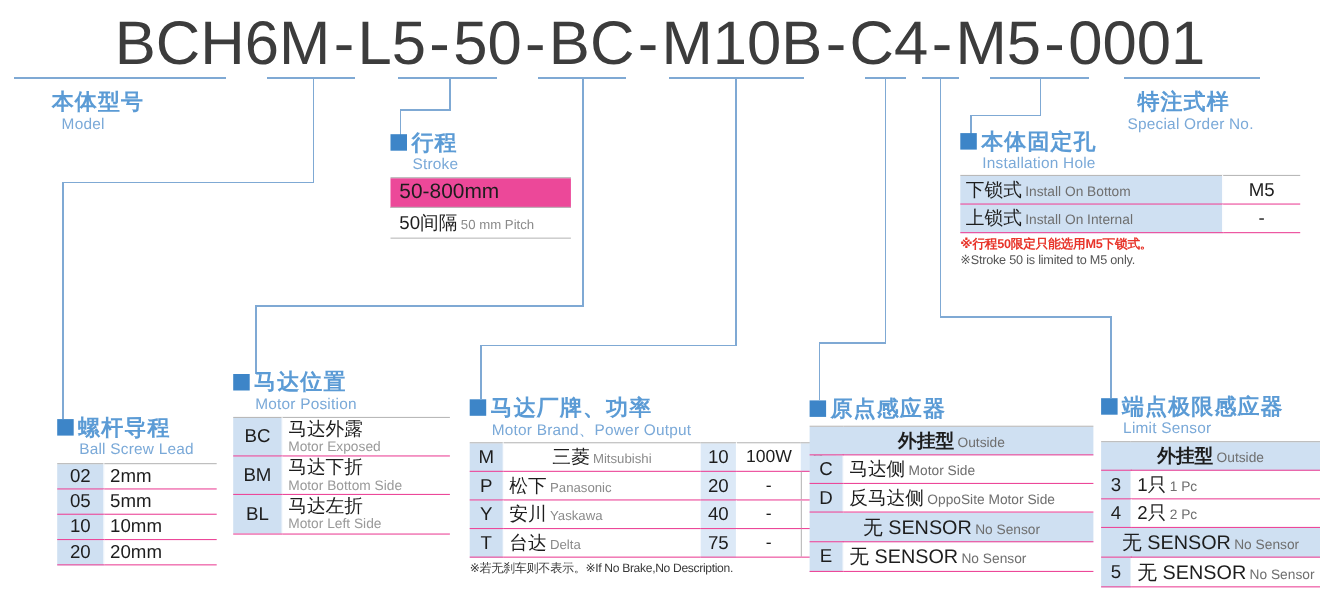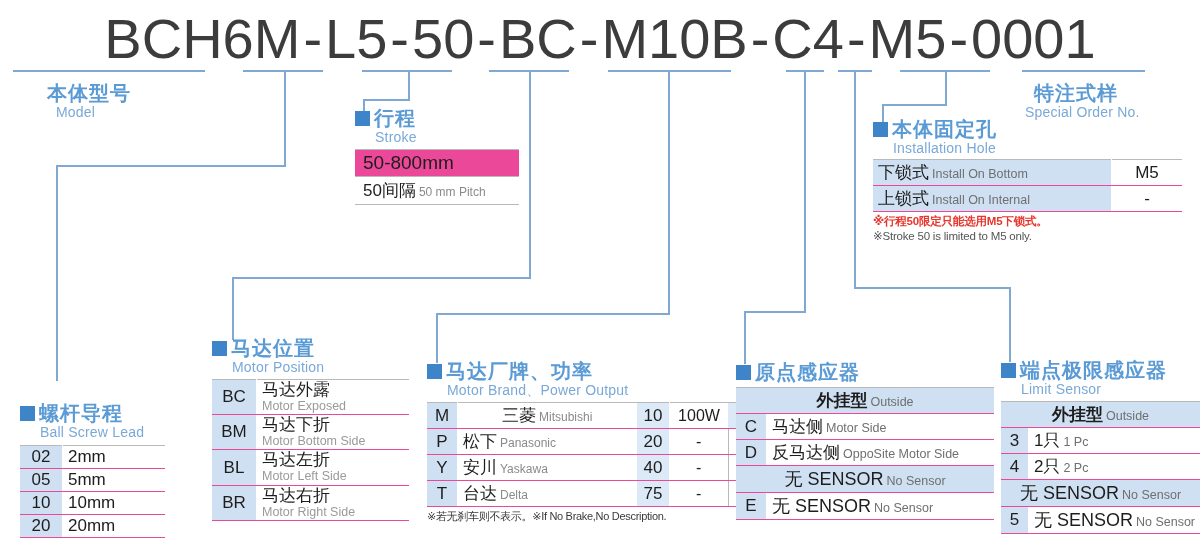--- a/index.html
+++ b/index.html
@@ -140,21 +140,21 @@
     </div>
   </div>
 
   <div class="block" style="left:1025px;top:83px;">
     <div class="blk-head">
       <span class="cn-title" style="margin-left:9px;">特注式样</span>
       <span class="en-title center" style="margin-left:0;">Special Order No.</span>
     </div>
   </div>
 
-  <div class="block" style="left:355px;top:108px;">
+  <div class="block" style="left:355px;top:120px;">
     <div class="blk-head">
       <span class="sq"></span><span class="cn-title">行程</span>
       <span class="en-title">Stroke</span>
     </div>
     <table class="stroke-tbl">
       <tbody>
           <tr>
         <td class="stroke-hi" style="width:148px;">50-800mm</td>
       </tr>
       <tr>
@@ -178,21 +178,21 @@
       <tr>
         <td class="hdr-band" style="text-align:left;border-right:1px solid #ffffff;"><span class="cn">上锁式</span><span class="en-b">Install On Internal</span></td>
         <td class="val" style="text-align:center;font-size:17px;">-</td>
       </tr>
     </tbody>
       </table>
     <div class="note-red">※行程50限定只能选用M5下锁式。</div>
     <div class="note-gray">※Stroke 50 is limited to M5 only.</div>
   </div>
 
-  <div class="block" style="left:20px;top:379px;margin-top:24px;">
+  <div class="block" style="left:52px;top:379px;">
     <div class="blk-head">
       <span class="sq"></span><span class="cn-title">螺杆导程</span>
       <span class="en-title">Ball Screw Lead</span>
     </div>
     <table class="spec" style="margin-top:6px;">
       <tbody>
           <tr>
         <td class="code" style="width:32px;">02</td>
         <td class="val" style="width:92px;font-size:17px;">2mm</td>
       </tr>
@@ -233,27 +233,20 @@
               <span class="en">Motor Bottom Side</span>
             </td>
       </tr>
       <tr>
         <td class="code">BL</td>
         <td class="val two-line">
               <span class="cn">马达左折</span>
               <span class="en">Motor Left Side</span>
             </td>
       </tr>
-      <tr>
-        <td class="code">BR</td>
-        <td class="val two-line">
-              <span class="cn">马达右折</span>
-              <span class="en">Motor Right Side</span>
-            </td>
-      </tr>
     </tbody>
       </table>
   </div>
 
   <div class="block" style="left:427px;top:361px;">
     <div class="blk-head">
       <span class="sq"></span><span class="cn-title">马达厂牌、功率</span>
       <span class="en-title">Motor Brand、Power Output</span>
     </div>
     <table class="spec" style="margin-top:5px;">

